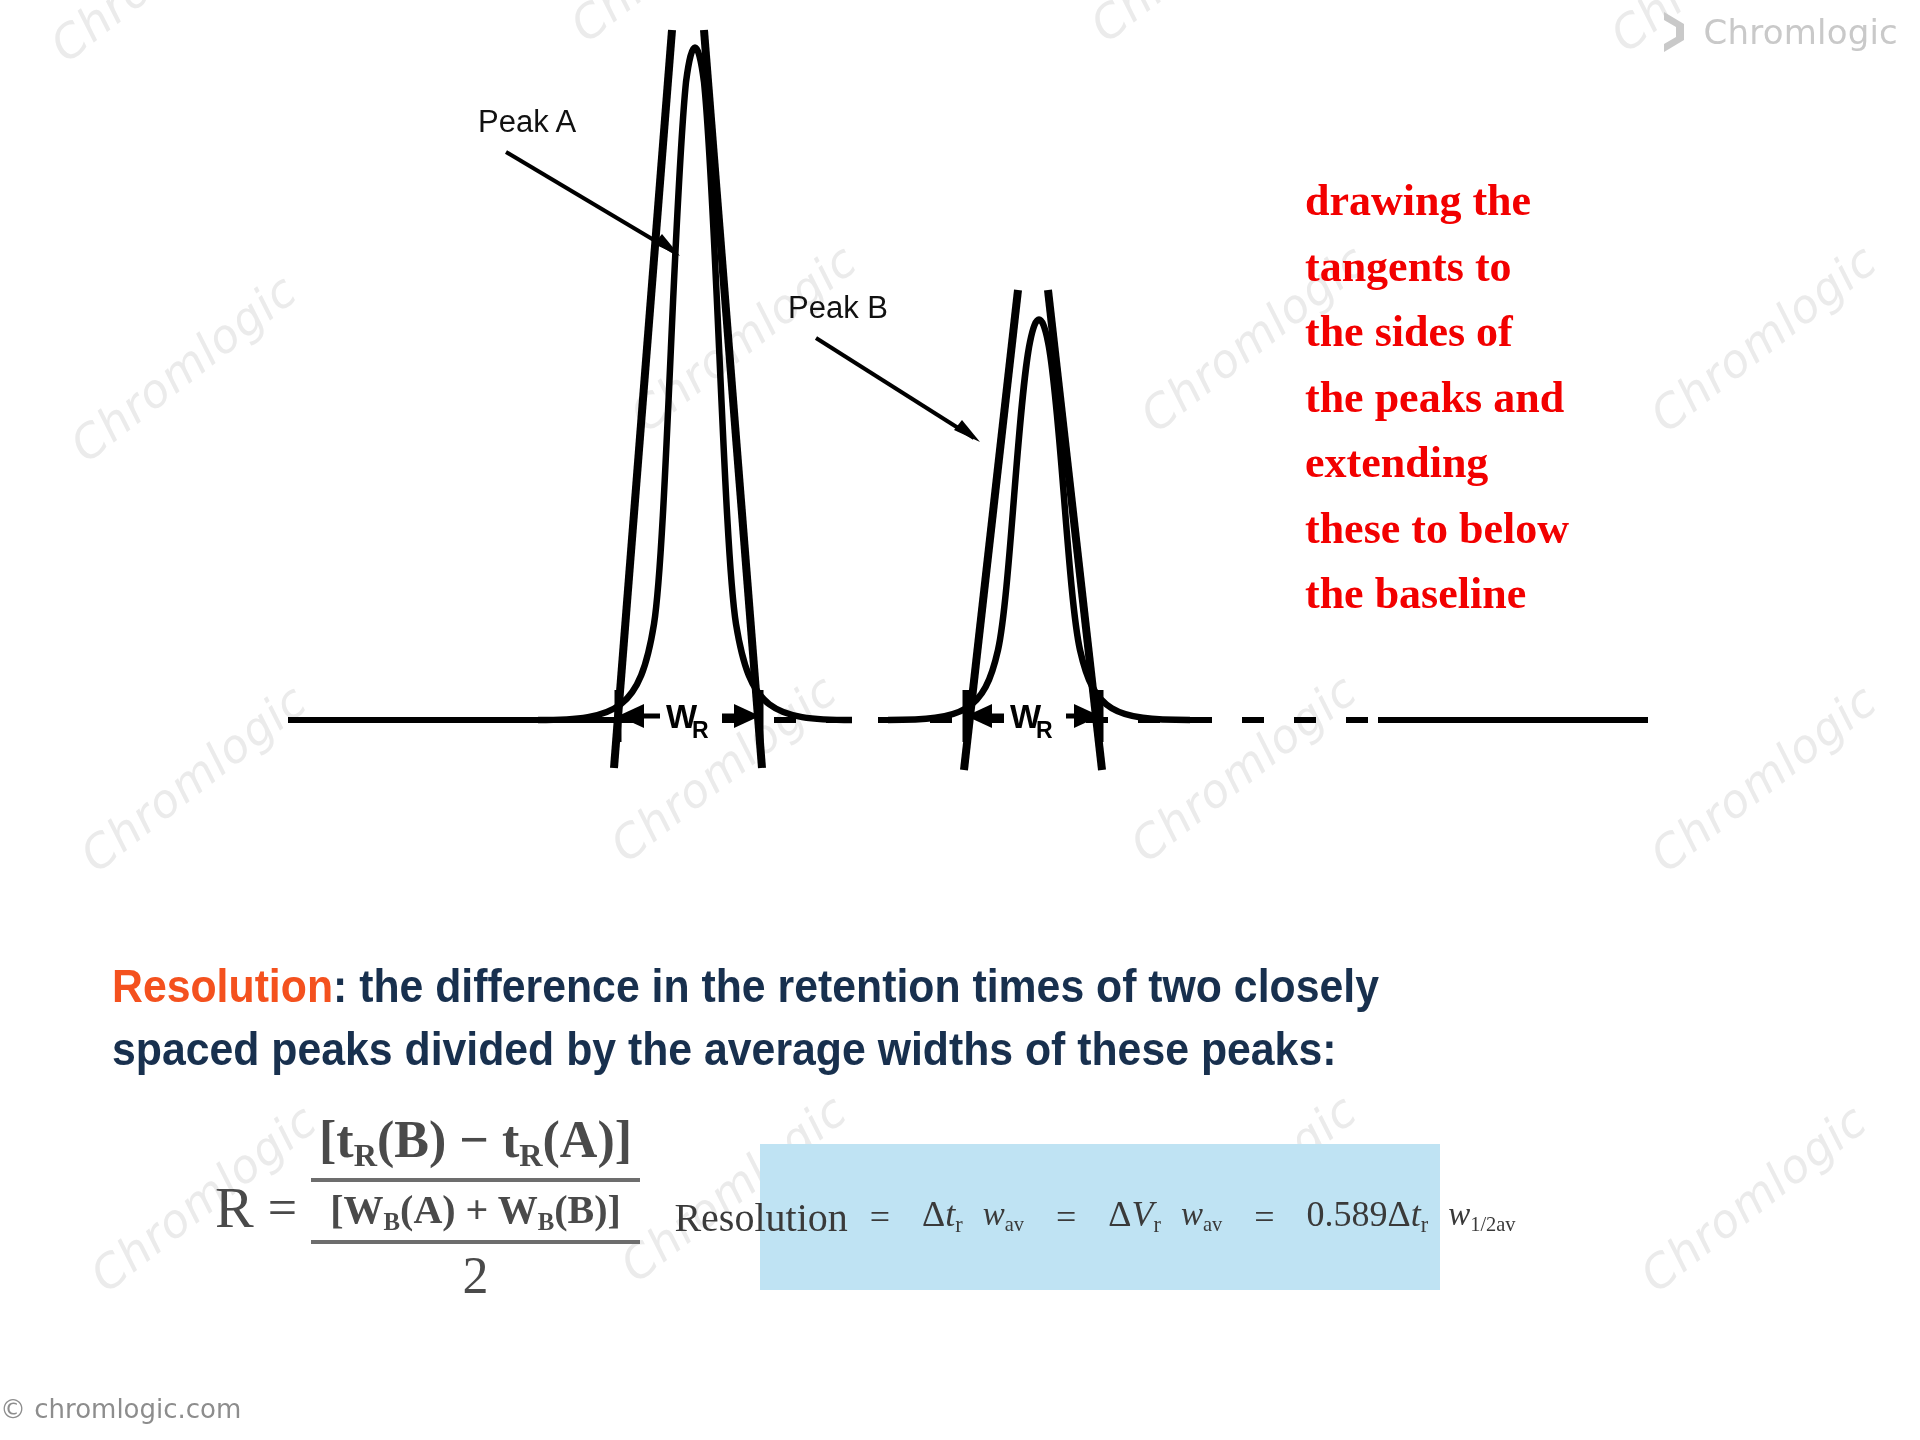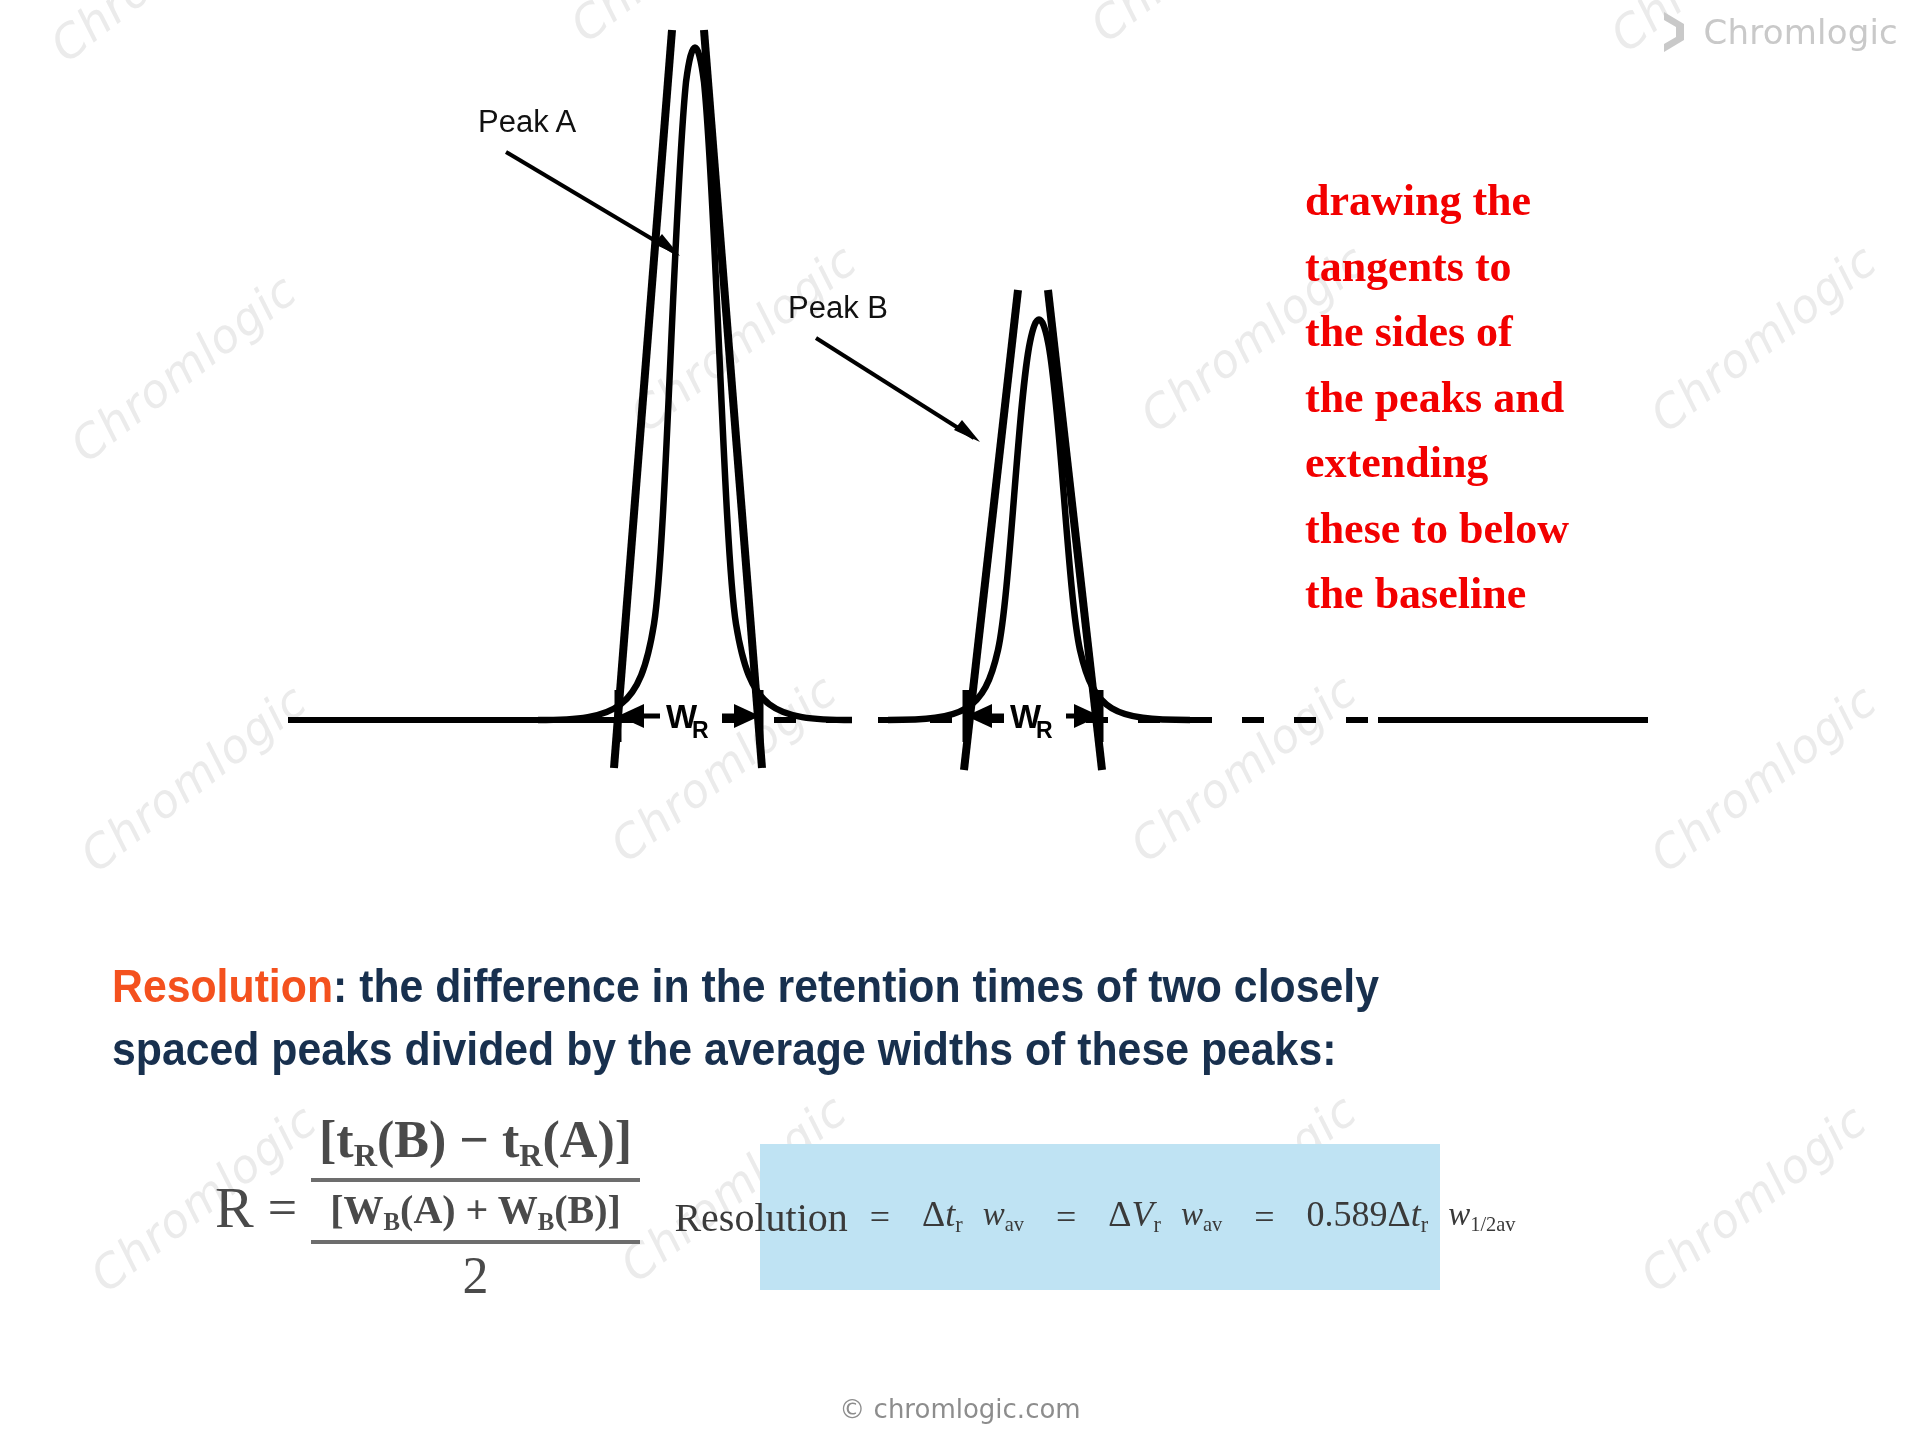--- a/index.html
+++ b/index.html
@@ -77,21 +77,21 @@
     font-family:"Liberation Serif", serif;color:#3a3a3a;}
   .bb-word{font-size:40px;}
   .bb-eq{font-size:36px;}
   .bb-frac{display:flex;flex-direction:row;}
   .bb-num{font-size:36px;padding:0 10px 3px;white-space:nowrap;}
   .bb-bar{height:3px;background:#3a3a3a;width:100%;}
   .bb-den{font-size:33px;padding:3px 10px 0;white-space:nowrap;}
   .it{font-style:italic;}
 
   
-  .footer{position:absolute;left:0;bottom:16px;width:1920px;text-align:center;
+  .footer{position:absolute;left:0;bottom:16px;width:1920px;
     z-index:10;font-family:"DejaVu Sans", sans-serif;font-size:26px;
     color:#8d8d8d;}
 </style>
 </head>
 <body>
 
 <div class="stage">
 
   <div class="wm-layer">
     <div class="wm" style="left:40px;  top:30px;">Chromlogic</div>

